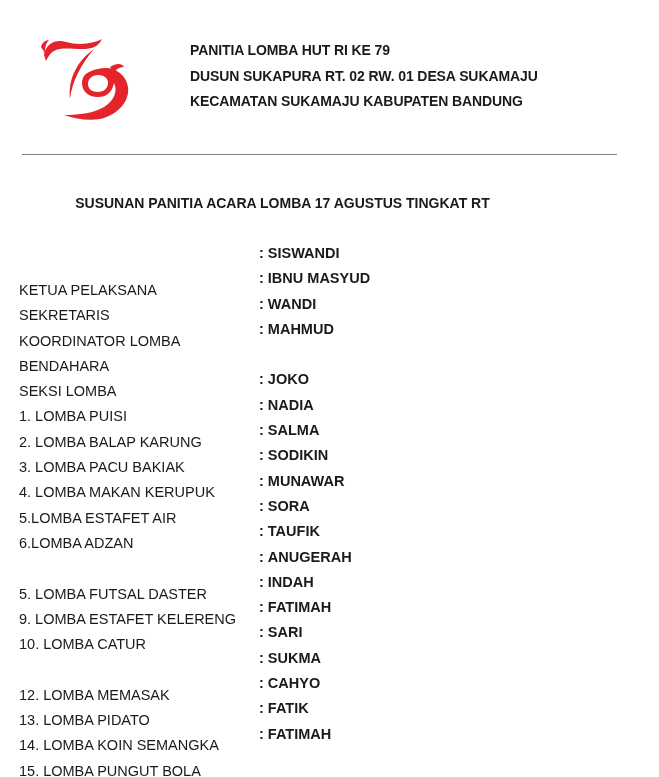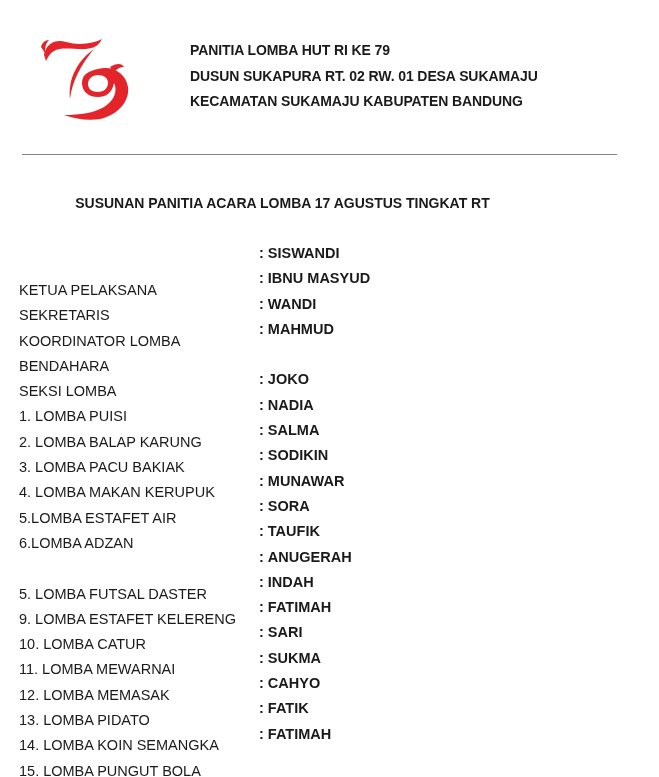--- a/index.html
+++ b/index.html
@@ -96,21 +96,20 @@
   </div>
   <div class="row">
     <span class="label">9. LOMBA ESTAFET KELERENG</span>
     <span class="value"><span class="colon">:</span><span>INDAH</span></span>
   </div>
   <div class="row">
     <span class="label">10. LOMBA CATUR</span>
     <span class="value"><span class="colon">:</span><span>FATIMAH</span></span>
   </div>
   <div class="row">
-    <span class="label">11. LOMBA MEWARNAI</span>
     <span class="value"><span class="colon">:</span><span>SARI</span></span>
   </div>
   <div class="row">
     <span class="label">12. LOMBA MEMASAK</span>
     <span class="value"><span class="colon">:</span><span>SUKMA</span></span>
   </div>
   <div class="row">
     <span class="label">13. LOMBA PIDATO</span>
     <span class="value"><span class="colon">:</span><span>CAHYO</span></span>
   </div>

